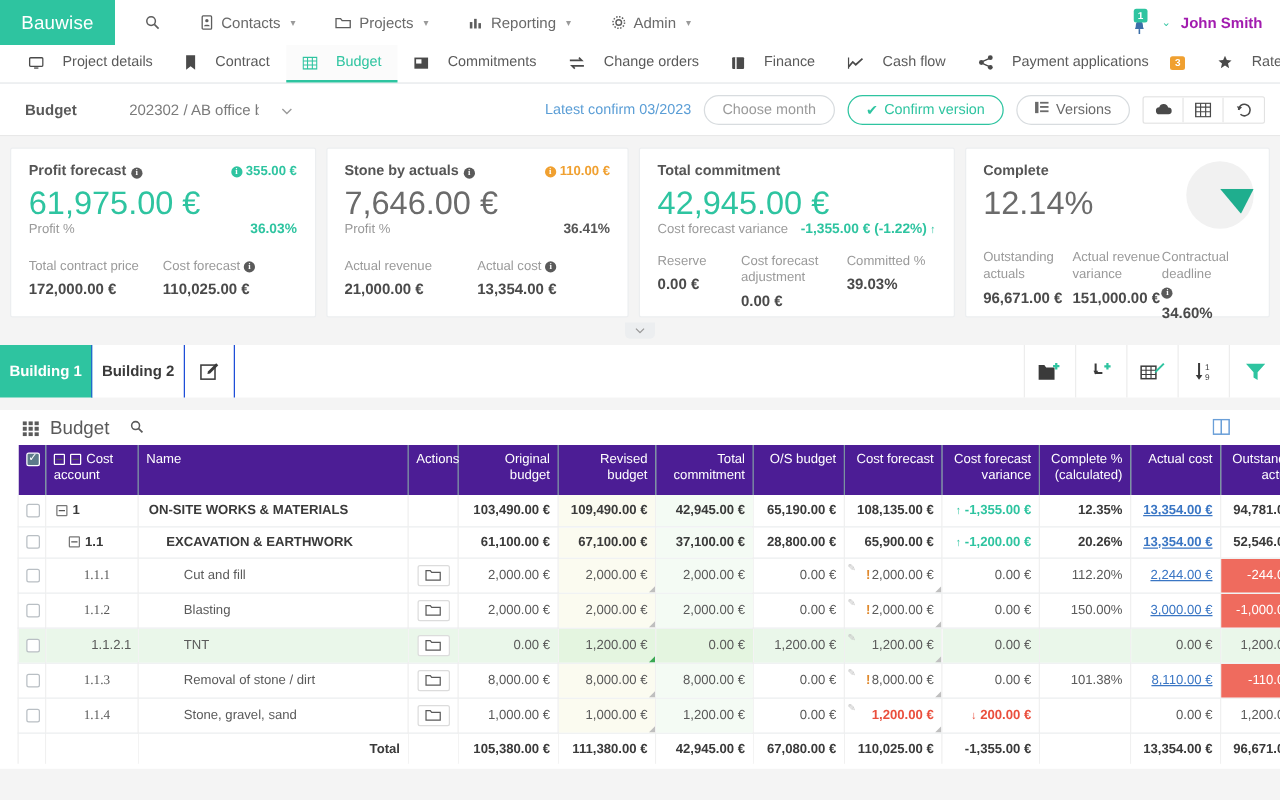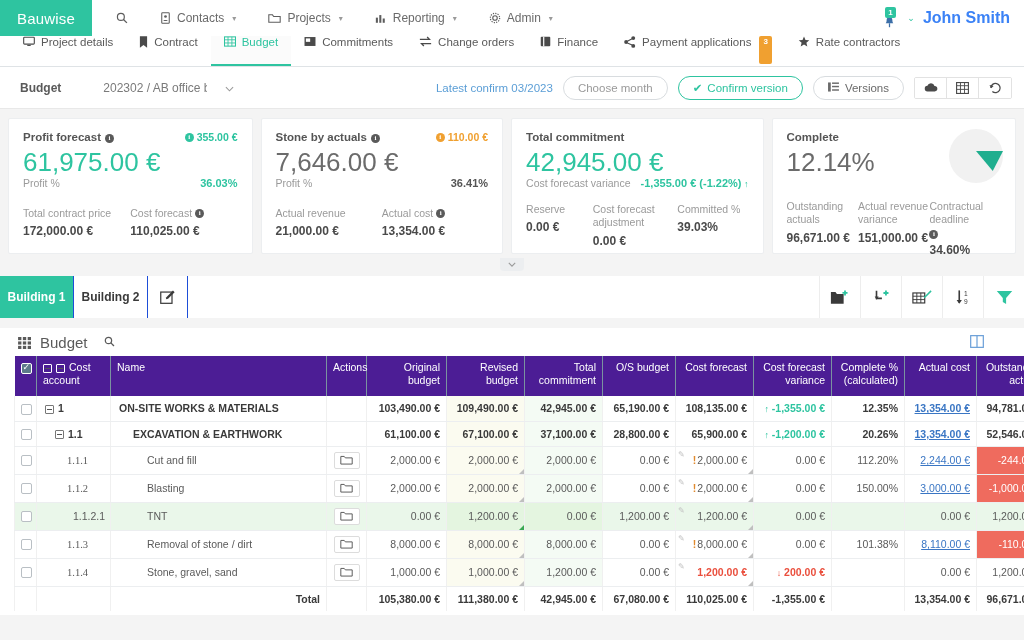--- a/index.html
+++ b/index.html
@@ -28,30 +28,30 @@
   .tn-item .caret { font-size: 8px; color: #9a9a9a; margin-left: 2px; }
   .tn-icon { color: #5d5d5d; display: inline-flex; align-items: center; }
   .topright { display: flex; align-items: center; gap: 8px; padding-right: 14px; }
   .bell-wrap { position: relative; width: 20px; height: 22px; display: flex; align-items: flex-end; justify-content: center; }
   .bell { width: 11px; height: 13px; }
   .bell-badge {
     position: absolute; top: 0px; left: 6px;
     background: #2ec4a0; color: #fff; font-size: 8px; font-weight: bold;
     border-radius: 2px; padding: 0px 3px; line-height: 11px;
   }
-  .user-name { color: #3b82f6; font-size: 16px; font-weight: bold; }
+  .user-name { color: #a21caf; font-size: 12px; font-weight: bold; }
   .user-caret { color: #2ec4a0; font-size: 9px; }
 
   
   .subnav {
     height: 31px; background: #fff; display: flex; align-items: stretch;
     border-bottom: 1px solid #dfe3e6; padding-left: 10px;
   }
   .sn-item {
-    display: flex; gap: 6px; padding: 0 13px;
+    display: flex; align-items: center; gap: 15px; padding: 0 13px;
     font-size: 11.5px; color: #5a5a5a; cursor: pointer; white-space: nowrap;
     border-bottom: 2px solid transparent;
   }
   .sn-item.active { color: #2ec4a0; background: #fbfbfb; border-bottom-color: #2ec4a0; }
   .sn-item.active .sn-icon { color: #2ec4a0; }
   .sn-icon { color: #4a4a4a; display: inline-flex; }
   .pill-badge {
     background: #f0a030; color: #fff; font-size: 8px; font-weight: bold;
     border-radius: 2px; padding: 1px 4px; margin-left: 2px;
   }
@@ -352,20 +352,29 @@
     <span>Change orders</span>
   </div>
   <div class="sn-item">
     <span class="sn-icon">
       <svg width="11" height="11" viewBox="0 0 12 12">
           <rect x="0.8" y="0.8" width="10.4" height="10.4" rx="1" fill="#4a4a4a"></rect>
           <rect x="3.4" y="0.8" width="1.3" height="10.4" fill="#fff"></rect>
         </svg>
     </span>
     <span>Finance</span>
+  </div>
+  <div class="sn-item">
+    <span class="sn-icon">
+      <svg width="13" height="11" viewBox="0 0 14 12">
+          <path d="M0.8 11V1" stroke="#4a4a4a" stroke-width="1.1"></path>
+          <path d="M1 9l3.5-4 2.6 2.4L13 2" fill="none" stroke="#4a4a4a" stroke-width="1.5"></path>
+        </svg>
+    </span>
+    <span>Cash flow</span>
   </div>
   <div class="sn-item">
     <span class="sn-icon">
       <svg width="12" height="12" viewBox="0 0 13 13">
           <circle cx="10" cy="2.3" r="2.1" fill="#4a4a4a"></circle>
           <circle cx="10" cy="10.7" r="2.1" fill="#4a4a4a"></circle>
           <circle cx="2.3" cy="6.5" r="2.1" fill="#4a4a4a"></circle>
           <path d="M3.6 5.6L8.8 3.1M3.6 7.5l5.2 2.3" stroke="#4a4a4a" stroke-width="1.2"></path>
         </svg>
     </span>

